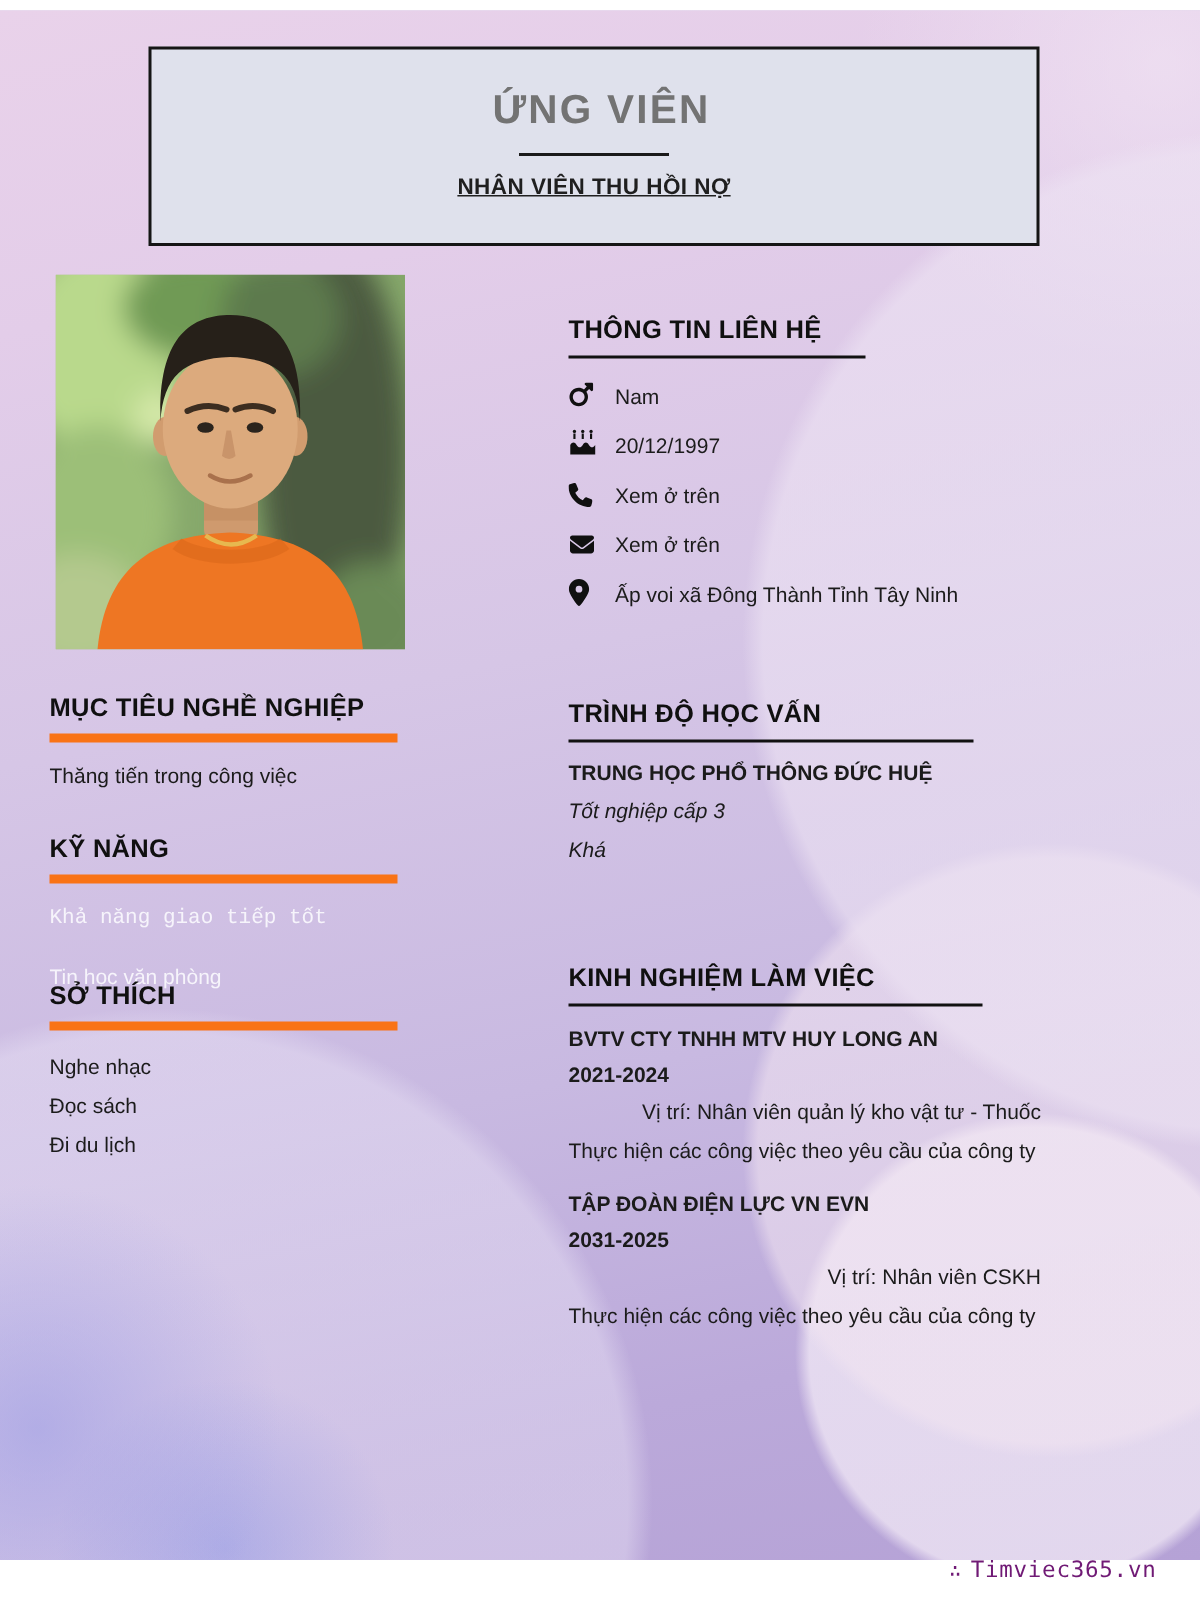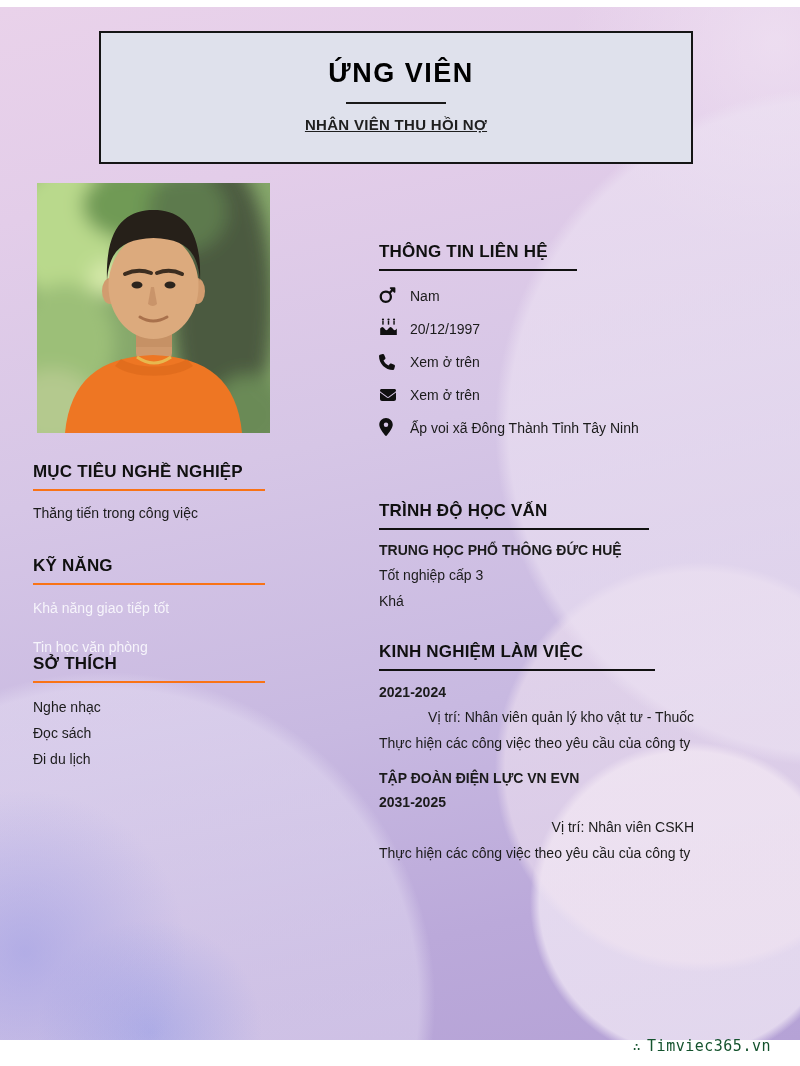--- a/index.html
+++ b/index.html
@@ -28,82 +28,82 @@
       linear-gradient(168deg, #e9d2ea 0%, #e3cde9 18%, #d6c6e6 42%, #c8b9e1 66%, #bba9da 85%, #b5a2d6 100%);
   }
 
   
   .header-box {
     position:absolute; left:99px; top:31px; width:594px; height:133px;
     background:#dfe1ec; border:2px solid #151515; text-align:center;
   }
   .header-title {
     margin-top:25px; font-size:27px; font-weight:bold;
-    letter-spacing:1.5px; color:#000000;padding-left:10px;
+    letter-spacing:1.5px; color:#737373;padding-left:10px;
   }
   .header-divider { width:100px; height:2px; background:#1a1a1a; margin:13px auto 12px auto; }
   .header-subtitle { font-size:15px; font-weight:600; letter-spacing:0.3px; color:#1f1f1f;text-decoration:underline; }
 
   
   .photo { position:absolute; left:37px; top:183px; width:233px; height:250px; overflow:hidden; }
 
   
   .sec { position:absolute; }
   .sec h2 {
     font-size:17px; font-weight:bold; color:#101010;
     letter-spacing:0.2px; padding-bottom:7px; line-height:20px; white-space:nowrap;
   }
   .u-dark { border-bottom:2px solid #111111; }
-  .u-light { border-bottom:2px solid #f97316; }
+  .u-light { border-bottom:6px solid #f97316; }
   .body-txt { font-size:14px; color:#1b1b1b; line-height:15px; }
   .bold-txt { font-weight:bold; }
   .white-txt { color:#f6f4fb; }
 
   
-  .contact { left:379px; top:210px; width:315px;margin-top:32px; }
+  .contact { left:379px; top:210px; width:315px; }
   .contact h2 { width:198px; }
   .contact-list { margin-top:13px; }
   .contact-item { display:flex; align-items:flex-end; height:20px; margin-bottom:13px; }
   .cicon { width:22px; flex:0 0 22px; display:flex; align-items:center; justify-content:flex-start; }
   .cicon svg { fill:#101010; }
   .contact-item .body-txt { margin-left:9px; }
 
   
   .objective { left:33px; top:462px; width:240px; }
   .skills    { left:33px; top:556px; width:240px; }
   .hobbies   { left:33px; top:654px; width:240px; }
   .objective h2, .skills h2, .hobbies h2 { width:232px; }
   .objective .body-txt { margin-top:15px; }
-  .skills .body-txt:nth-of-type(1) { margin-top:16px; }
+  .skills .body-txt:nth-of-type(1) { margin-top:16px;font-family:Liberation Mono, monospace; }
   .skills .body-txt:nth-of-type(2) { margin-top:24px; }
   .hobbies .body-txt { margin-top:11px; }
   .hobbies .body-txt:first-of-type { margin-top:17px; }
 
   
-  .education { left:379px; top:466px; width:315px;margin-top:35px; }
+  .education { left:379px; top:466px; width:315px; }
   .education h2 { width:270px; }
   .education .school { margin-top:13px; font-size:14px; }
-  .education .detail { margin-top:10px; }
+  .education .detail { margin-top:10px;font-style:italic; }
   .education .detail + .detail { margin-top:11px; }
 
   
   .experience { left:379px; top:598px; width:315px; }
   .experience h2 { width:276px;margin-top:44px; }
   .job1 { margin-top:14px; }
   .job2 { margin-top:20px; }
   .job .company { font-size:14px; }
   .job .period { margin-top:9px; }
   .job .position { margin-top:10px;text-align:right; }
   .job .desc { margin-top:11px; }
 
   
   .watermark {
     position:absolute; right:29px; top:1037px;
     font-family:"DejaVu Sans Mono", monospace;
-    font-size:15px; color:#14532d; letter-spacing:0.5px;
+    font-size:15px; color:#701a75; letter-spacing:0.5px;
   }
   .watermark .logo { font-size:13px; margin-right:6px; }
 </style>
 </head>
 <body>
 
 <div class="page">
 
   <div class="bg"></div>
 
@@ -228,20 +228,21 @@
   <section class="sec education">
     <h2 class="u-dark">TRÌNH ĐỘ HỌC VẤN</h2>
     <div class="body-txt bold-txt school">TRUNG HỌC PHỔ THÔNG ĐỨC HUỆ</div>
     <div class="body-txt detail">Tốt nghiệp cấp 3</div>
     <div class="body-txt detail">Khá</div>
   </section>
 
   <section class="sec experience">
     <h2 class="u-dark">KINH NGHIỆM LÀM VIỆC</h2>
     <div class="job job1">
+      <div class="body-txt bold-txt company">BVTV CTY TNHH MTV HUY LONG AN</div>
       <div class="body-txt bold-txt period">2021-2024</div>
       <div class="body-txt position">Vị trí: Nhân viên quản lý kho vật tư - Thuốc</div>
       <div class="body-txt desc">Thực hiện các công việc theo yêu cầu của công ty</div>
     </div>
     <div class="job job2">
       <div class="body-txt bold-txt company">TẬP ĐOÀN ĐIỆN LỰC VN EVN</div>
       <div class="body-txt bold-txt period">2031-2025</div>
       <div class="body-txt position">Vị trí: Nhân viên CSKH</div>
       <div class="body-txt desc">Thực hiện các công việc theo yêu cầu của công ty</div>
     </div>

